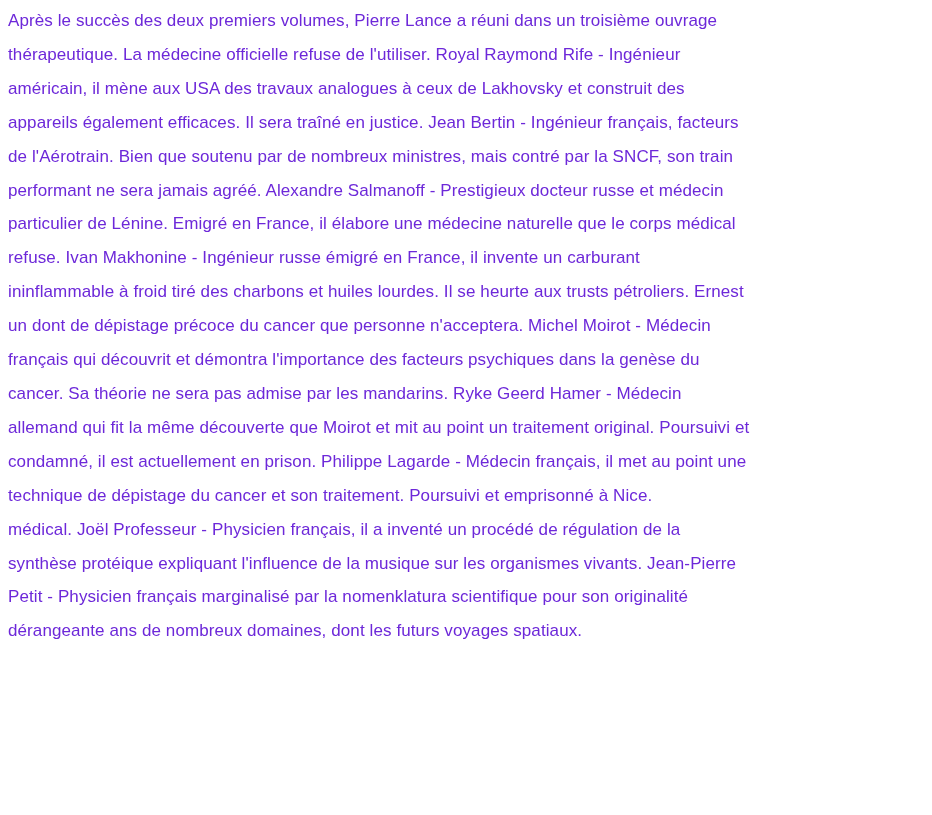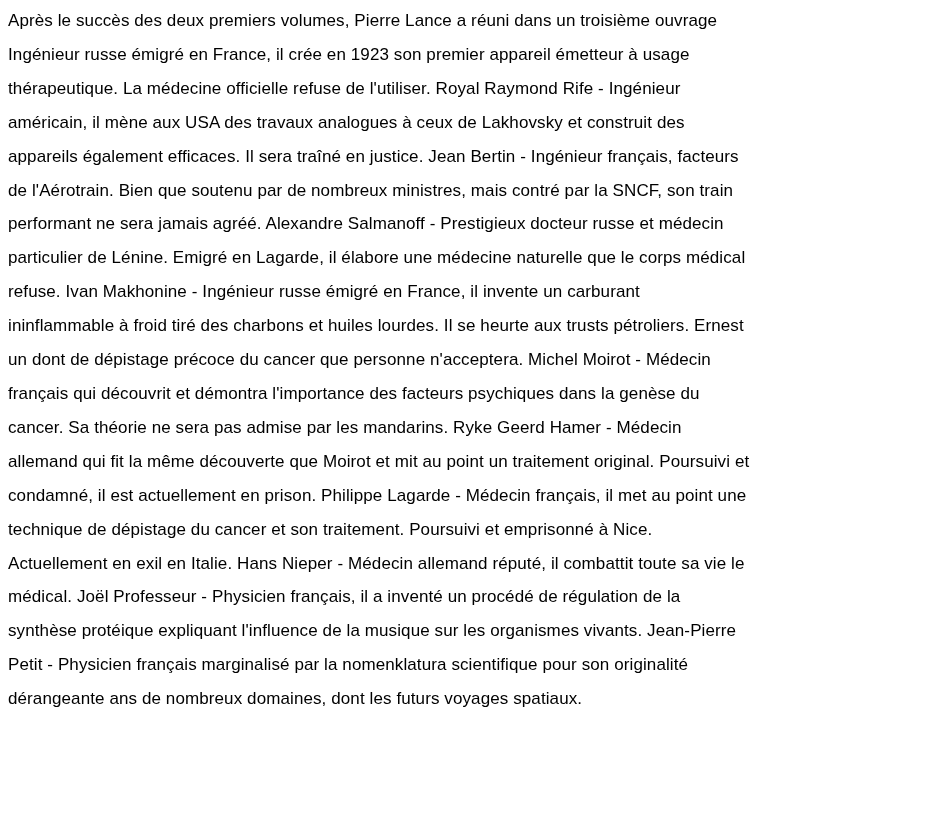--- a/index.html
+++ b/index.html
@@ -12,43 +12,41 @@
     height: 815px;
     overflow: hidden;
     font-family: "Liberation Sans", "DejaVu Sans", sans-serif;
   }
   .article {
     padding: 4px 8px 0 8px;
   }
   .text-line {
     font-size: 17px;
     line-height: 33.9px;
-    color: #000000;
+    color: #6d28d9;
     white-space: nowrap;
     letter-spacing: 0.1px;
   }
 </style>
 </head>
 <body>
 
 <div class="article">
   <div class="text-line">Après le succès des deux premiers volumes, Pierre Lance a réuni dans un troisième ouvrage</div>
-  <div class="text-line">Ingénieur russe émigré en France, il crée en 1923 son premier appareil émetteur à usage</div>
   <div class="text-line">thérapeutique. La médecine officielle refuse de l'utiliser. Royal Raymond Rife - Ingénieur</div>
   <div class="text-line">américain, il mène aux USA des travaux analogues à ceux de Lakhovsky et construit des</div>
   <div class="text-line">appareils également efficaces. Il sera traîné en justice. Jean Bertin - Ingénieur français, facteurs</div>
   <div class="text-line">de l'Aérotrain. Bien que soutenu par de nombreux ministres, mais contré par la SNCF, son train</div>
   <div class="text-line">performant ne sera jamais agréé. Alexandre Salmanoff - Prestigieux docteur russe et médecin</div>
-  <div class="text-line">particulier de Lénine. Emigré en Lagarde, il élabore une médecine naturelle que le corps médical</div>
+  <div class="text-line">particulier de Lénine. Emigré en France, il élabore une médecine naturelle que le corps médical</div>
   <div class="text-line">refuse. Ivan Makhonine - Ingénieur russe émigré en France, il invente un carburant</div>
   <div class="text-line">ininflammable à froid tiré des charbons et huiles lourdes. Il se heurte aux trusts pétroliers. Ernest</div>
   <div class="text-line">un dont de dépistage précoce du cancer que personne n'acceptera. Michel Moirot - Médecin</div>
   <div class="text-line">français qui découvrit et démontra l'importance des facteurs psychiques dans la genèse du</div>
   <div class="text-line">cancer. Sa théorie ne sera pas admise par les mandarins. Ryke Geerd Hamer - Médecin</div>
   <div class="text-line">allemand qui fit la même découverte que Moirot et mit au point un traitement original. Poursuivi et</div>
   <div class="text-line">condamné, il est actuellement en prison. Philippe Lagarde - Médecin français, il met au point une</div>
   <div class="text-line">technique de dépistage du cancer et son traitement. Poursuivi et emprisonné à Nice.</div>
-  <div class="text-line">Actuellement en exil en Italie. Hans Nieper - Médecin allemand réputé, il combattit toute sa vie le</div>
   <div class="text-line">médical. Joël Professeur - Physicien français, il a inventé un procédé de régulation de la</div>
   <div class="text-line">synthèse protéique expliquant l'influence de la musique sur les organismes vivants. Jean-Pierre</div>
   <div class="text-line">Petit - Physicien français marginalisé par la nomenklatura scientifique pour son originalité</div>
   <div class="text-line">dérangeante ans de nombreux domaines, dont les futurs voyages spatiaux.</div>
 </div>
 
 </body></html>

